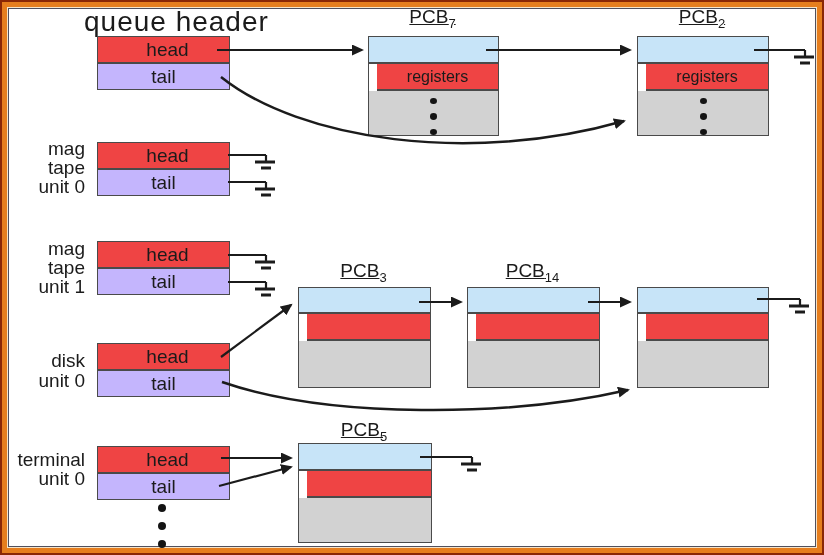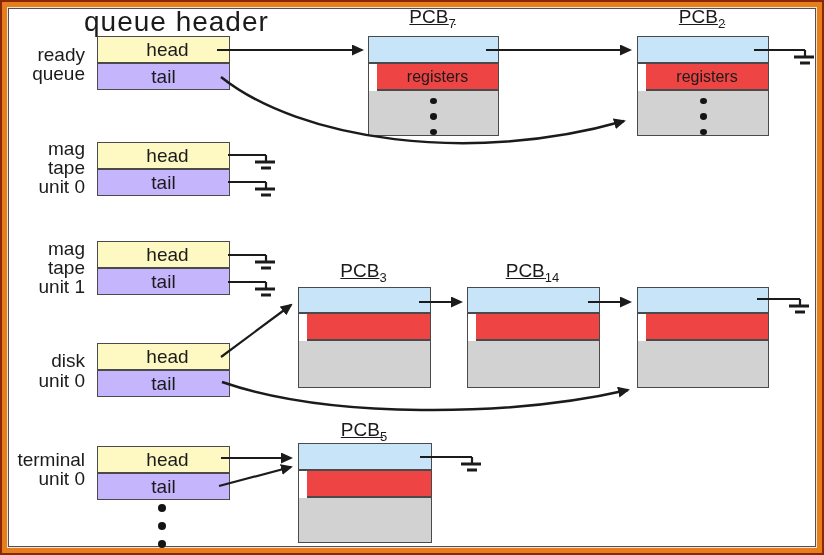--- a/index.html
+++ b/index.html
@@ -19,21 +19,21 @@
     position:absolute;left:0;width:85px;text-align:right;font-size:19px;
     line-height:19px;white-space:nowrap;
   }
   .qlabel div{white-space:nowrap;}
   .qbox{
     position:absolute;left:97px;width:131px;border:1px solid #4a4a4a;
     box-sizing:content-box;
   }
   .qrow{height:25px;display:flex;align-items:center;justify-content:center;
     font-size:19px;}
-  .qrow.head{background:#fef9c3;border-bottom:2px solid #4a4a4a;padding-left:8px;}
+  .qrow.head{background:#ef4444;border-bottom:2px solid #4a4a4a;padding-left:8px;}
   .qrow.tail{background:#c4b5fd;}
   .pcb{position:absolute;border:1px solid #4a4a4a;box-sizing:content-box;}
   .pcb-top{background:#c7e4f8;border-bottom:2px solid #4a4a4a;}
   .pcb-mid{background:#ef4444;border-bottom:2px solid #4a4a4a;
     display:flex;align-items:center;justify-content:center;font-size:16px;margin-left:8px;}
   .pcb-bot{background:#d2d2d2;}
   .pcb-label{position:absolute;text-align:center;font-size:19px;white-space:nowrap;text-decoration:underline;}
   .pcb-label sub{font-size:13px;line-height:0;}
   .vdots{display:flex;flex-direction:column;align-items:center;gap:9px;padding-top:7px;}
   .vdots span{width:7px;height:7px;border-radius:50%;background:#141414;}
@@ -48,24 +48,20 @@
 
   <div class="col-header" style="left:84px;top:6px;width:180px;">queue header</div>
 
   <div class="pcb-label" style="left:368px;top:6px;width:129px;">
     <span>PCB</span><sub>7</sub>
   </div>
   <div class="pcb-label" style="left:637px;top:6px;width:130px;">
     <span>PCB</span><sub>2</sub>
   </div>
 
-  <div class="qlabel" style="top:45px;">
-    <div>ready</div>
-    <div>queue</div>
-  </div>
   <div class="qbox" style="top:36px;">
     <div class="qrow head">
       <span>head</span>
     </div>
     <div class="qrow tail">
       <span>tail</span>
     </div>
   </div>
 
   <div class="qlabel" style="top:139px;">

